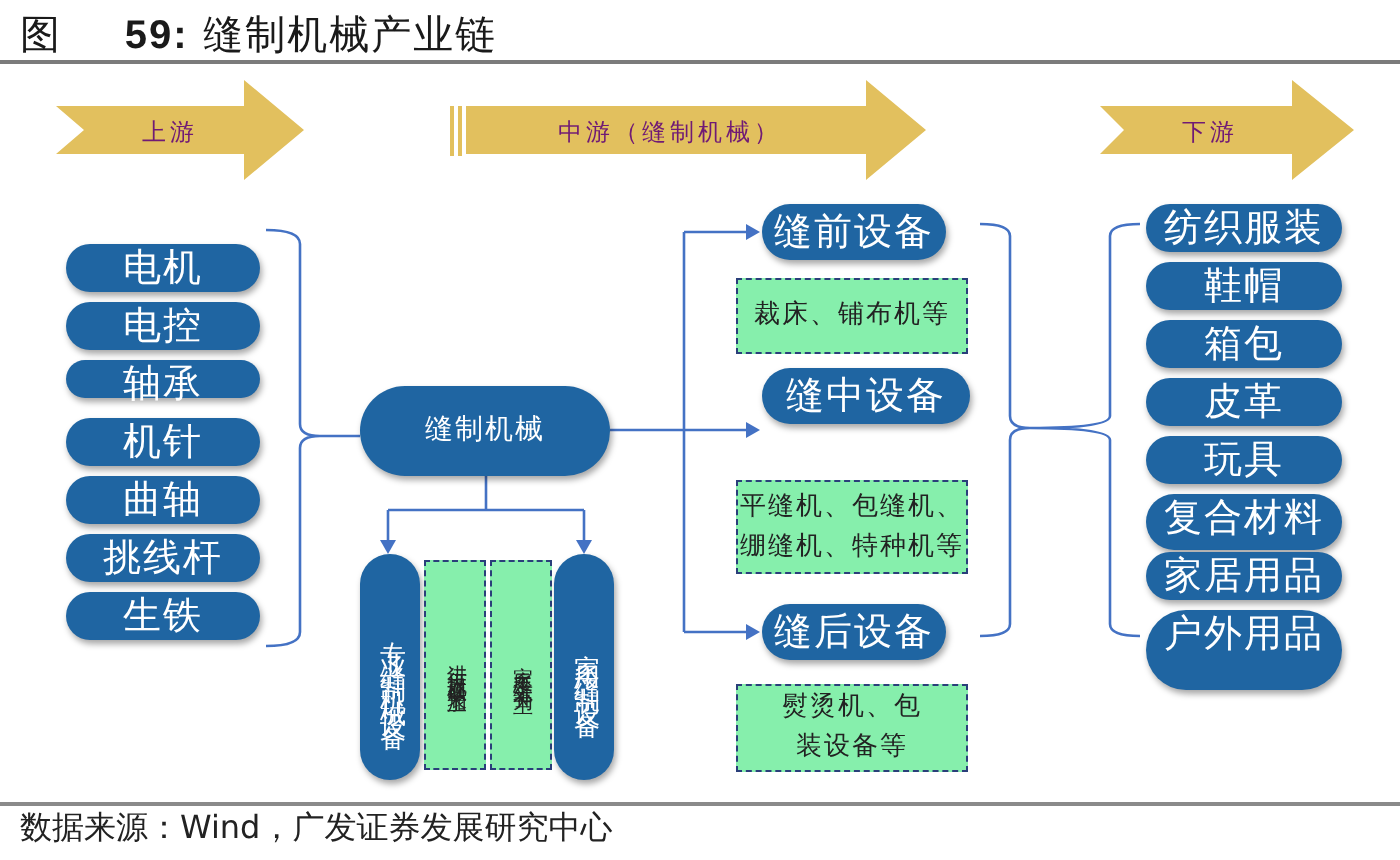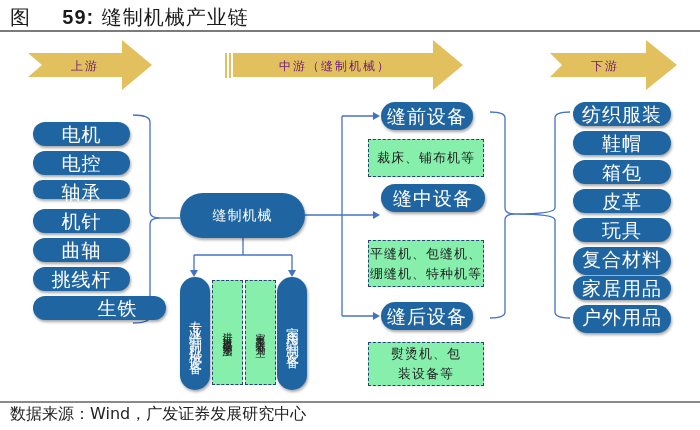--- a/index.html
+++ b/index.html
@@ -75,21 +75,21 @@
 <div class="abs arrow-label" style="left:40px; top:58px; width:90px;">上游</div>
 <div class="abs arrow-label" style="left:235px; top:58px; width:200px;">中游（缝制机械）</div>
 <div class="abs arrow-label" style="left:560px; top:58px; width:90px;">下游</div>
 
 <div class="abs pill" style="left:33px; top:122px; width:97px; height:24px; line-height:24px;">电机</div>
 <div class="abs pill" style="left:33px; top:151px; width:97px; height:24px; line-height:24px;">电控</div>
 <div class="abs pill" style="left:33px; top:180px; width:97px; height:19px; line-height:24px;">轴承</div>
 <div class="abs pill" style="left:33px; top:209px; width:97px; height:24px; line-height:24px;">机针</div>
 <div class="abs pill" style="left:33px; top:238px; width:97px; height:24px; line-height:24px;">曲轴</div>
 <div class="abs pill" style="left:33px; top:267px; width:97px; height:24px; line-height:24px;">挑线杆</div>
-<div class="abs pill" style="left:33px; top:296px; width:97px; height:24px; line-height:24px;padding-left:36px;">生铁</div>
+<div class="abs pill" style="left:33px; top:296px; width:97px; height:24px; line-height:24px;">生铁</div>
 
 <div class="abs pill" style="left:180px; top:193px; width:125px; height:45px; line-height:45px; border-radius:23px; font-size:14px;">缝制机械</div>
 
 <div class="abs pill-v" style="left:180px; top:277px; width:30px; height:113px;">专业缝制机械设备</div>
 <div class="abs dash dash-v" style="left:212px; top:280px; width:29px; height:103px;">进行大规模服装加工</div>
 <div class="abs dash dash-v" style="left:245px; top:280px; width:29px; height:103px;">家庭手工缝补为主</div>
 <div class="abs pill-v" style="left:277px; top:277px; width:30px; height:113px;">家用缝制设备</div>
 
 <div class="abs pill" style="left:381px; top:102px; width:92px; height:28px; line-height:28px;">缝前设备</div>
 <div class="abs dash" style="left:368px; top:139px; width:114px; height:36px;">裁床、铺布机等</div>
@@ -102,16 +102,16 @@
 <div class="abs dash" style="left:368px; top:342px; width:114px; height:42px; white-space:pre-line;">熨烫机、包
 装设备等</div>
 
 <div class="abs pill" style="left:573px; top:102px; width:98px; height:24px; line-height:24px;">纺织服装</div>
 <div class="abs pill" style="left:573px; top:131px; width:98px; height:24px; line-height:24px;">鞋帽</div>
 <div class="abs pill" style="left:573px; top:160px; width:98px; height:24px; line-height:24px;">箱包</div>
 <div class="abs pill" style="left:573px; top:189px; width:98px; height:24px; line-height:24px;">皮革</div>
 <div class="abs pill" style="left:573px; top:218px; width:98px; height:24px; line-height:24px;">玩具</div>
 <div class="abs pill" style="left:573px; top:247px; width:98px; height:28px; line-height:24px;">复合材料</div>
 <div class="abs pill" style="left:573px; top:276px; width:98px; height:24px; line-height:24px;">家居用品</div>
-<div class="abs pill" style="left:573px; top:305px; width:98px; height:28px; line-height:24px;">户外用品</div>
+<div class="abs pill" style="left:573px; top:305px; width:98px; height:40px; line-height:24px;">户外用品</div>
 
 <div class="abs rule-bot"></div>
 <div class="abs source">数据来源：Wind，广发证券发展研究中心</div>
 
 </body></html>

